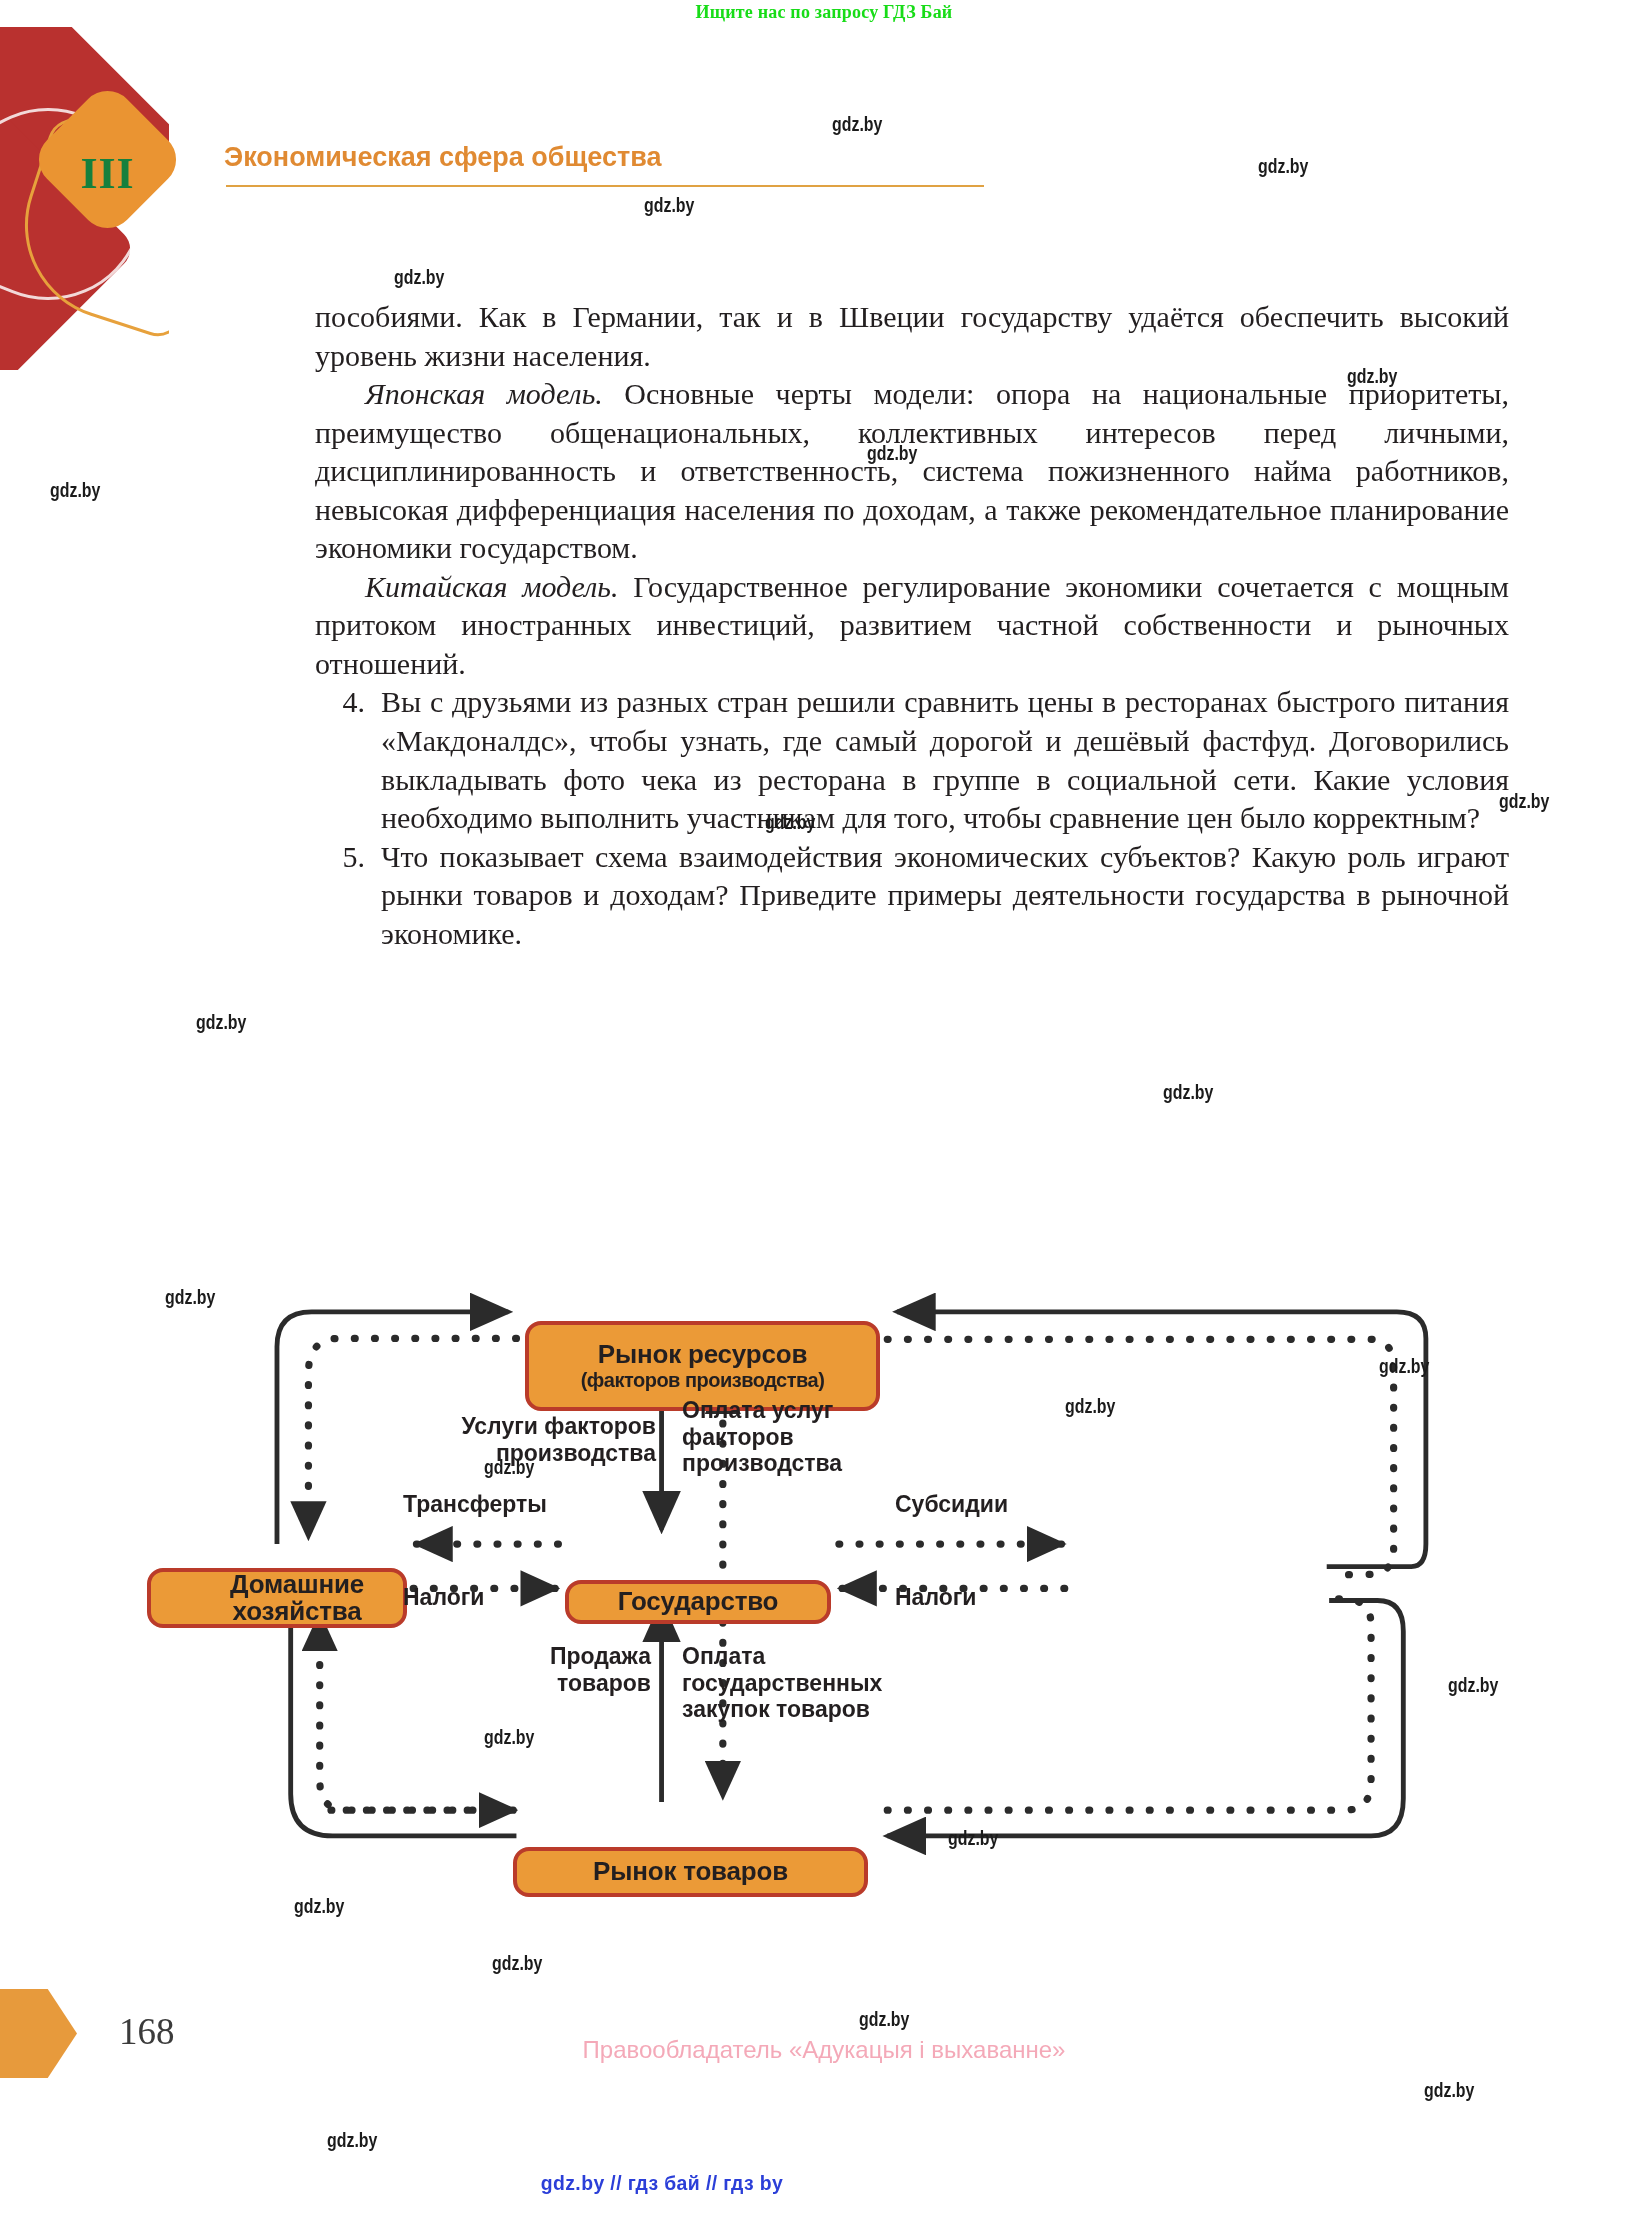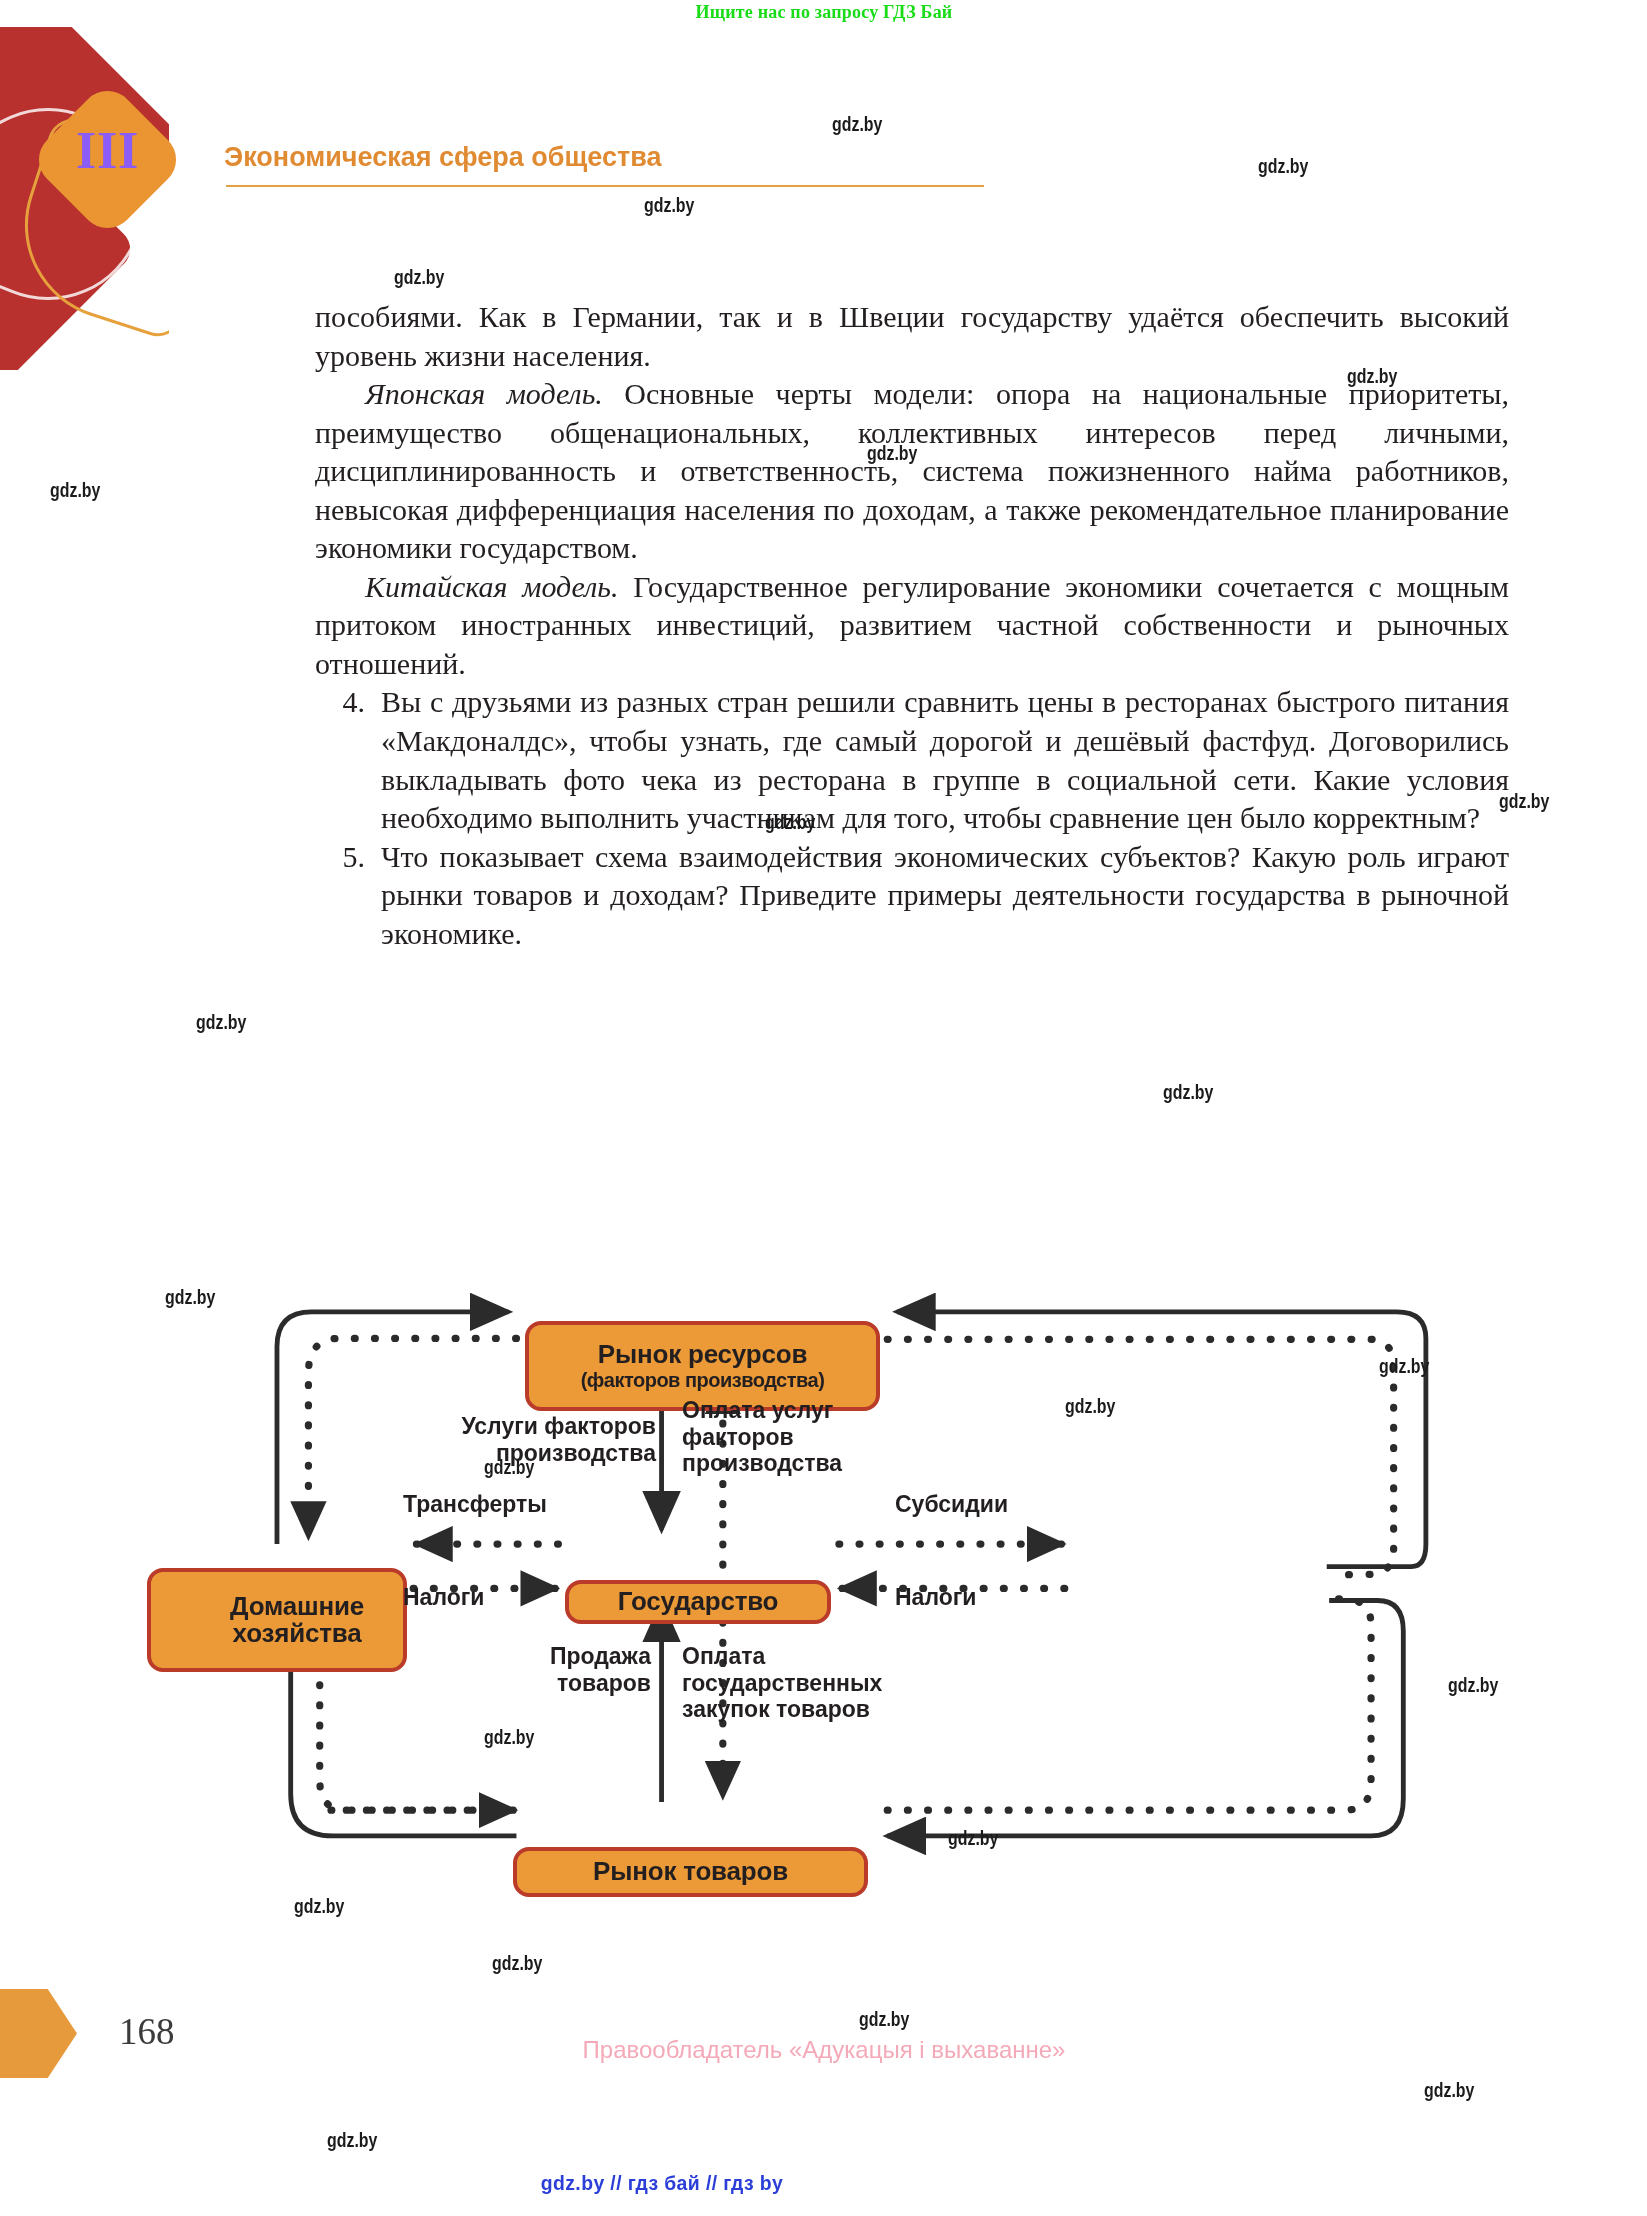--- a/index.html
+++ b/index.html
@@ -37,23 +37,23 @@
     position:absolute;left:24px;top:109px;width:177px;height:177px;
     border:3.2px solid #e7a13c;border-radius:14% 52% 14% 52%;
     transform:rotate(18deg);
   }
   .chapter-diamond{
     position:absolute;left:51px;top:103px;width:113px;height:113px;
     background:#ea9432;border-radius:27.4px;transform:rotate(45deg);
     box-shadow:0 0 0 0 rgba(0,0,0,0);
   }
   .chapter-num{
-    position:absolute;left:51px;top:94px;width:113px;height:113px;
+    position:absolute;left:51px;top:117px;width:113px;height:113px;
     display:flex;align-items:center;justify-content:center;
-    color:#8b5cf6;font-size:52px;font-weight:700;letter-spacing:0.8px;
+    color:#15803d;font-size:44px;font-weight:700;letter-spacing:0.8px;
     font-family:"Liberation Serif", serif;
   }
   .chapter-title{
     position:absolute;left:224px;top:142px;
     font-family:"Liberation Sans", sans-serif;
     font-size:27px;font-weight:600;color:#e08a32;white-space:nowrap;
   }
   .chapter-rule{
     position:absolute;left:226px;top:185px;width:758px;height:2.4px;background:#e0a243;
   }
@@ -88,21 +88,21 @@
     position:absolute;
     background:#eb9a37;border:4px solid #ba3b2a;border-radius:16px;
     display:flex;flex-direction:column;align-items:center;justify-content:center;
     font-family:"Liberation Sans", sans-serif;
     color:#231f20;text-align:center;box-sizing:border-box;margin-top:43px;
   }
   .dbox .t1{font-size:26px;font-weight:700;line-height:1.05;letter-spacing:-0.2px;}
   .dbox .t2{font-size:20px;font-weight:700;line-height:1.05;margin-top:2.4px;letter-spacing:-0.5px;}
 
   #box-resources{left:283px;top:0px;width:355px;height:90px;}
-  #box-households{left:-95px;top:247px;width:260px;height:104px;padding-left:40px;}
+  #box-households{left:-95px;top:247px;width:260px;height:60px;padding-left:40px;}
   #box-state{left:323px;top:259px;width:266px;height:44px;}
   #box-firms{left:829px;top:259px;width:258px;height:60px;}
   #box-goods{left:271px;top:526px;width:355px;height:50px;}
 
   .dlabel{
     position:absolute;font-family:"Liberation Sans", sans-serif;
     font-weight:700;font-size:23px;line-height:1.16;color:#231f20;
     white-space:pre-line;
   }
   #lbl-services{left:148px;top:119px;text-align:right;width:266px;margin-top:16px;}

